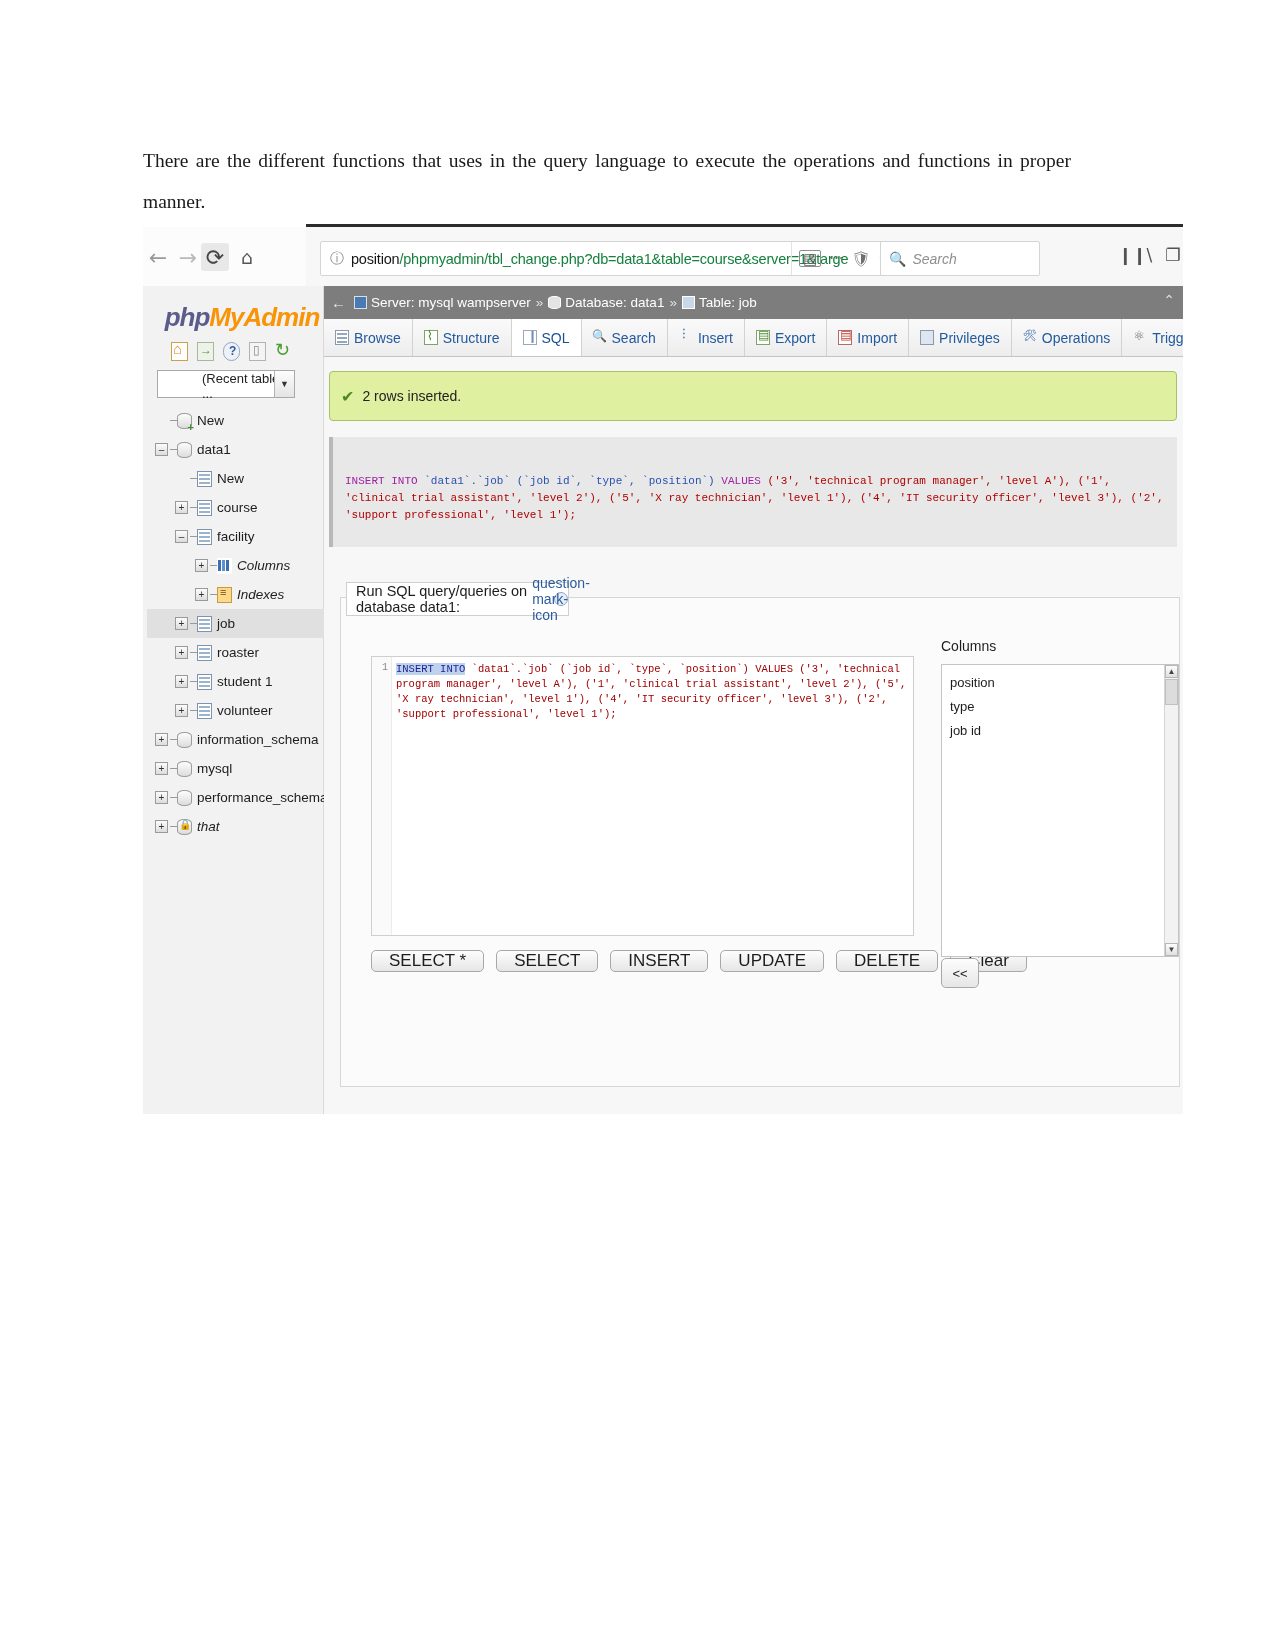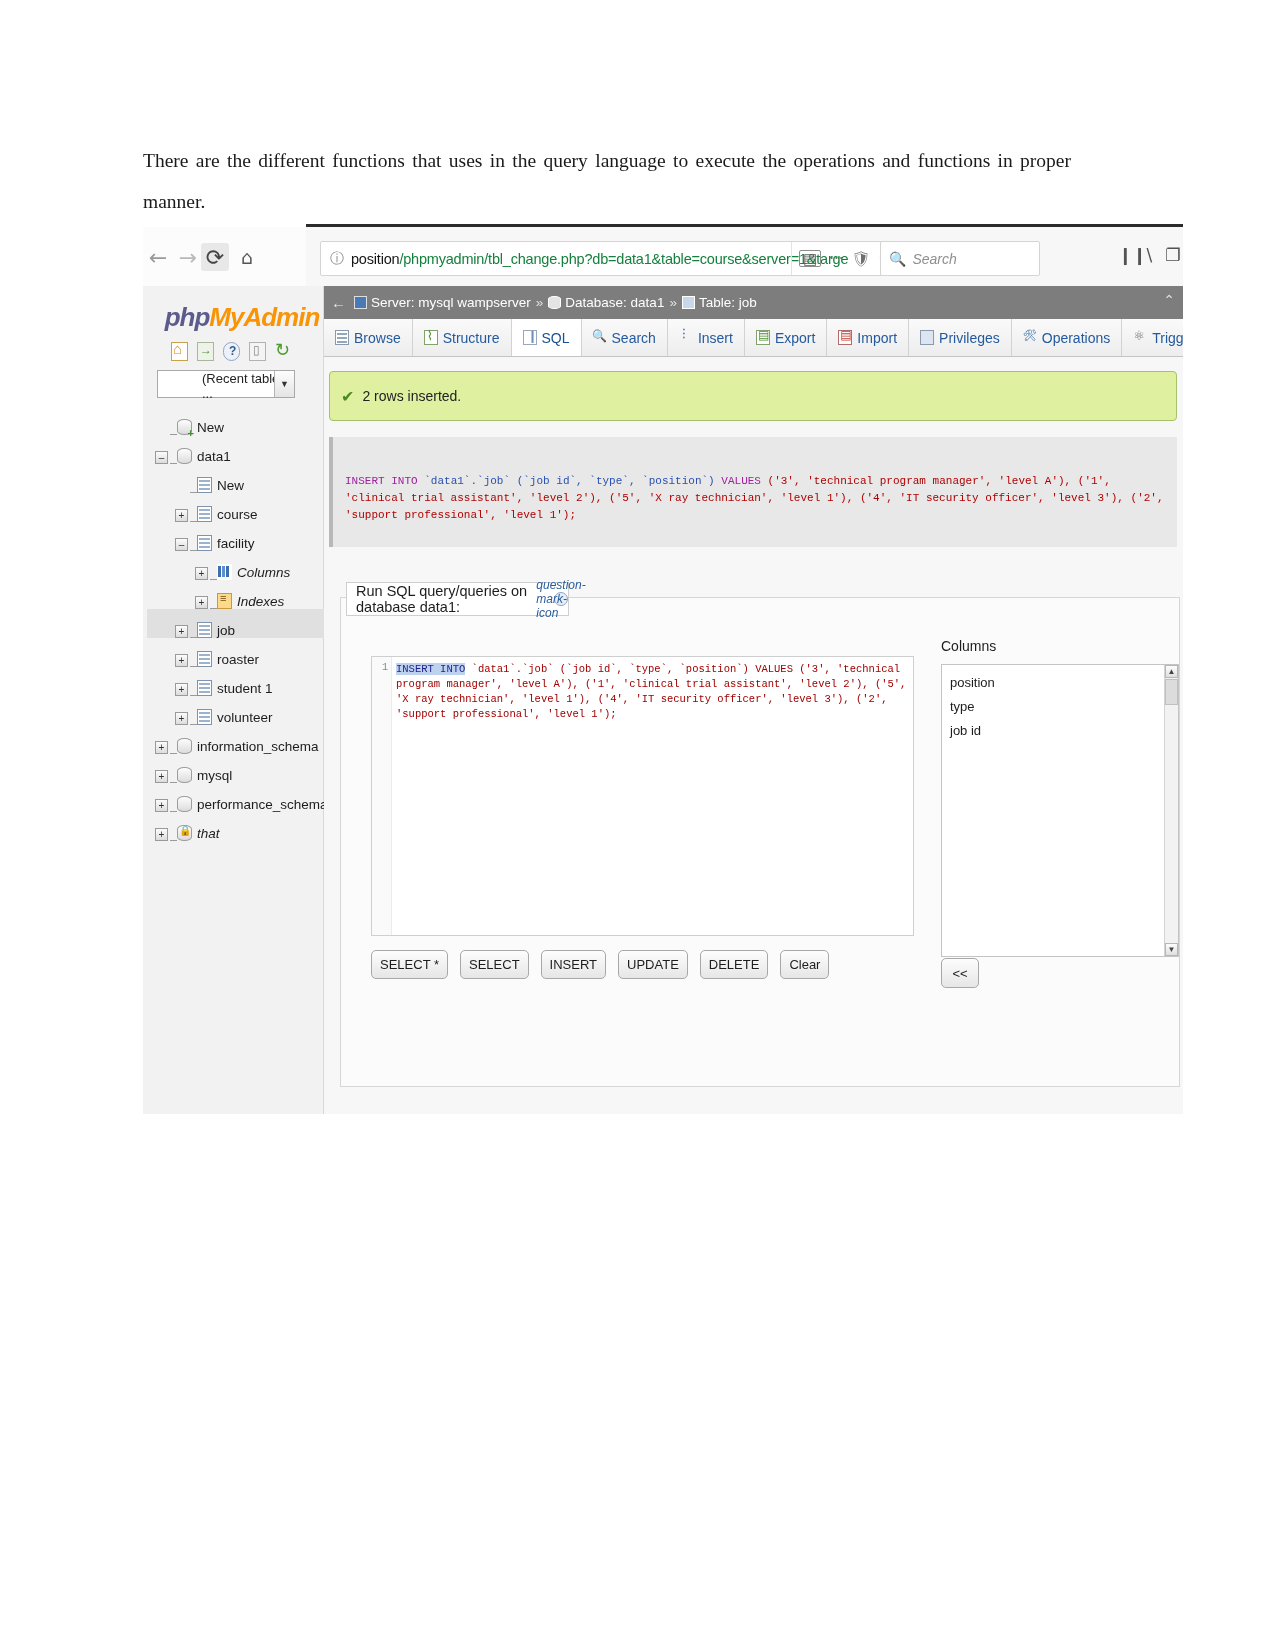--- a/index.html
+++ b/index.html
@@ -125,21 +125,21 @@
   .recent-select .lbl { margin-left:5px; }
   .recent-select .arrowbox {
     position:absolute; right:0; top:0; width:20px; height:26px;
     background:linear-gradient(#fdfdfd,#e4e4e4); border-left:1px solid #b4b4b4;
     display:flex; align-items:center; justify-content:center; font-size:9px; color:#333;
   }
 
   
   .tree { position:absolute; left:4px; top:120px; width:177px; font-size:13.5px; color:#1d1d1d; }
   .tnode {
-    position:relative; height:29px; display:flex; align-items:flex-end;
+    position:relative; height:29px; display:flex; align-items:center;
     font-family:"Liberation Sans", sans-serif;
   }
   .tnode.sel { background:#e0e0e0; }
   .tnode .tgl {
     width:13px; height:13px; border:1px solid #9a9a9a; background:linear-gradient(#fcfcfc,#dcdcdc);
     font-size:10px; line-height:11px; text-align:center; color:#333; flex:none; margin-right:2px;
   }
   .tnode .tgl.inv { visibility:hidden; }
   .tnode .dash { width:7px; height:1px; background:#9a9a9a; flex:none; }
   .tnode .ico { width:15px; height:16px; flex:none; margin-right:5px; position:relative; }
@@ -237,21 +237,21 @@
   }
   .panel-title {
     position:absolute; left:5px; top:-16px; width:223px; height:34px;
     background:#fff; border:1px solid #cfcfcf;
     display:flex; align-items:center; font-size:14.5px; color:#1d1d1d;
   }
   .panel-title .t { margin-left:9px; }
   .panel-title .q {
     margin-left:6px; width:14px; height:14px; border-radius:50%;
     background:#e6eef7; border:1px solid #8aa6c6; color:#2b5c9b;
-    font-size:12px; display:flex; align-items:center; justify-content:center;font-style:italic;
+    font-size:14px; display:flex; align-items:center; justify-content:center;
   }
 
   .editor {
     position:absolute; left:30px; top:58px; width:543px; height:280px;
     background:#ffffff; border:1px solid #cfcfcf;
   }
   .editor .gutter {
     position:absolute; left:0; top:0; width:20px; height:100%;
     background:#fafafa; border-right:1px solid #ececec;
     font-family:"Liberation Mono", monospace; font-size:10px; color:#8a8a8a;
@@ -259,25 +259,25 @@
   }
   .editor .code {
     position:absolute; left:24px; top:5px; right:4px;
     font-family:"Liberation Mono", monospace; font-size:10.5px; line-height:15px;
     color:#a00000; word-break:break-word;
   }
   .editor .code .sel { background:#bcd2ee; color:#1f1f8f; }
 
   .btnrow { position:absolute; left:30px; top:352px; display:flex; gap:12px; }
   .btn {
-    height:29px; min-width:48px; padding:0 8px;
+    height:22px; min-width:48px; padding:0 17px;
     background:linear-gradient(#fdfdfd,#e6e6e6);
     border:1px solid #a8a8a8; border-radius:5px;
     display:flex; align-items:center; justify-content:center;
-    font-size:13px; color:#1d1d1d;
+    font-size:17px; color:#1d1d1d;
   }
 
   .colpanel {
     position:absolute; left:600px; top:40px; width:240px; height:0;
   }
   .colpanel .cap { position:absolute; left:0; top:0; font-size:14px; color:#1d1d1d; }
   .collist {
     position:absolute; left:0; top:26px; width:238px; height:293px;
     background:#fff; border:1px solid #c4c4c4;
     font-size:13px; color:#1d1d1d; padding:6px 0 0 8px;

